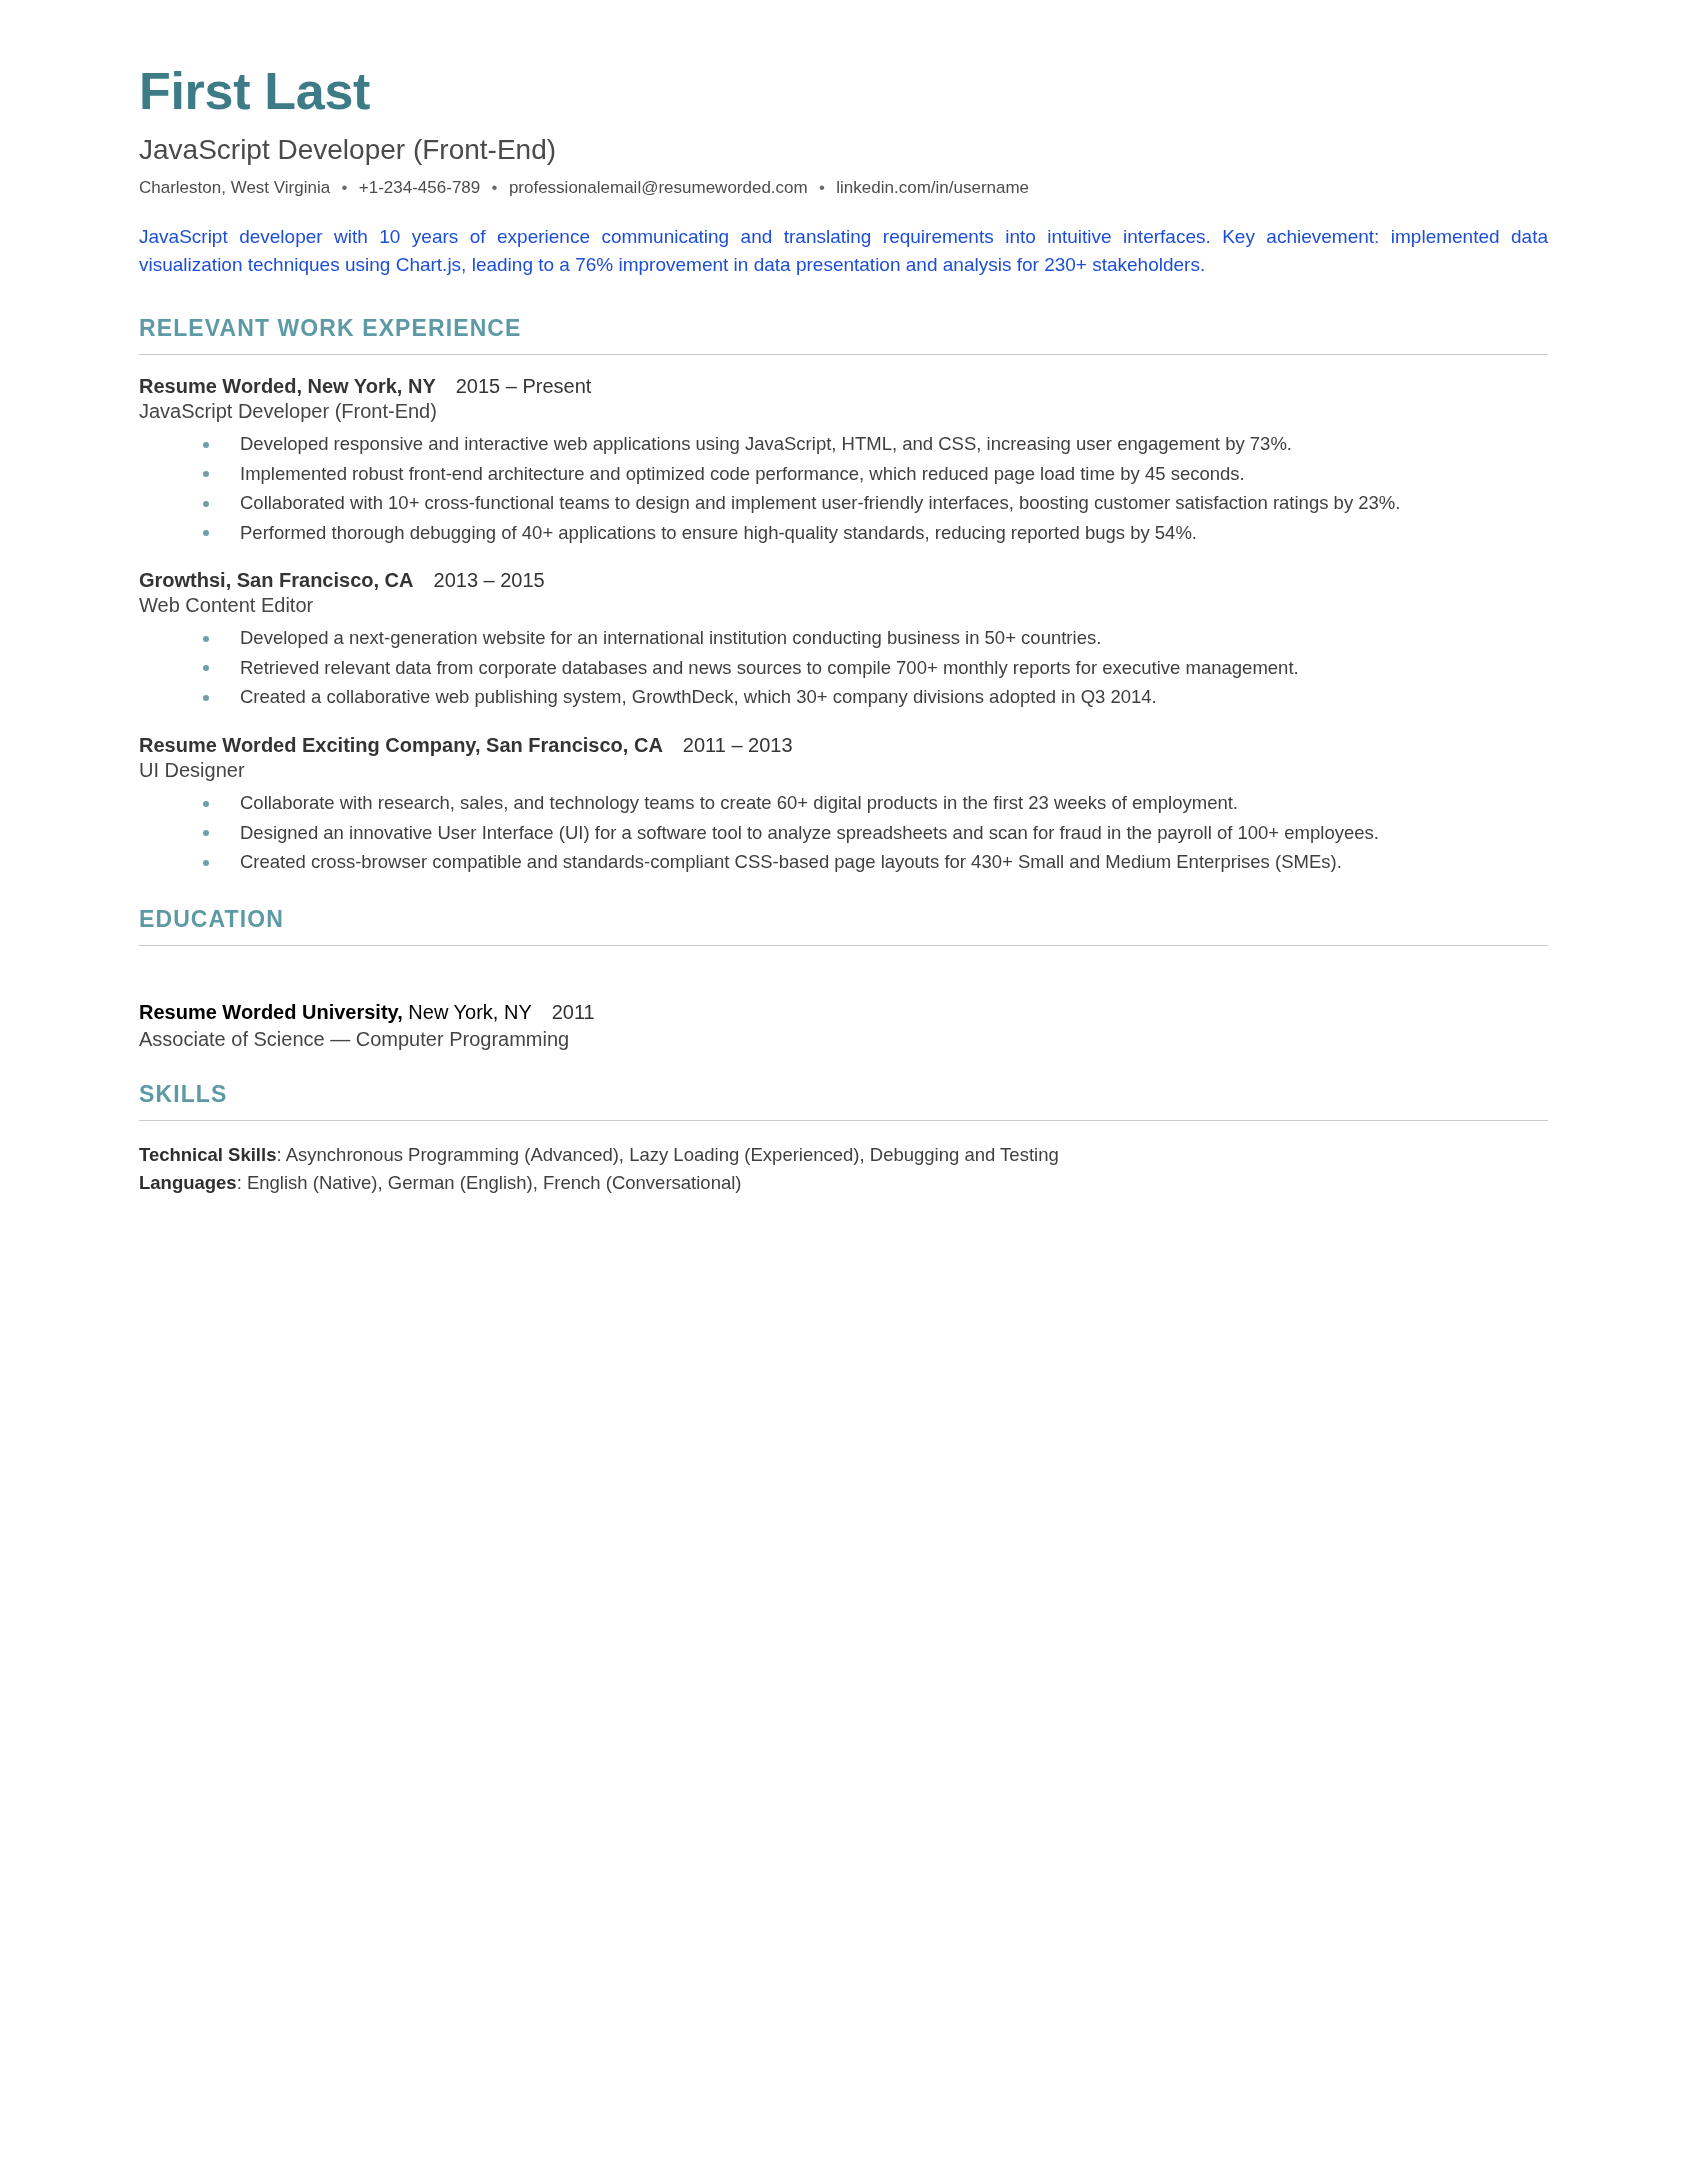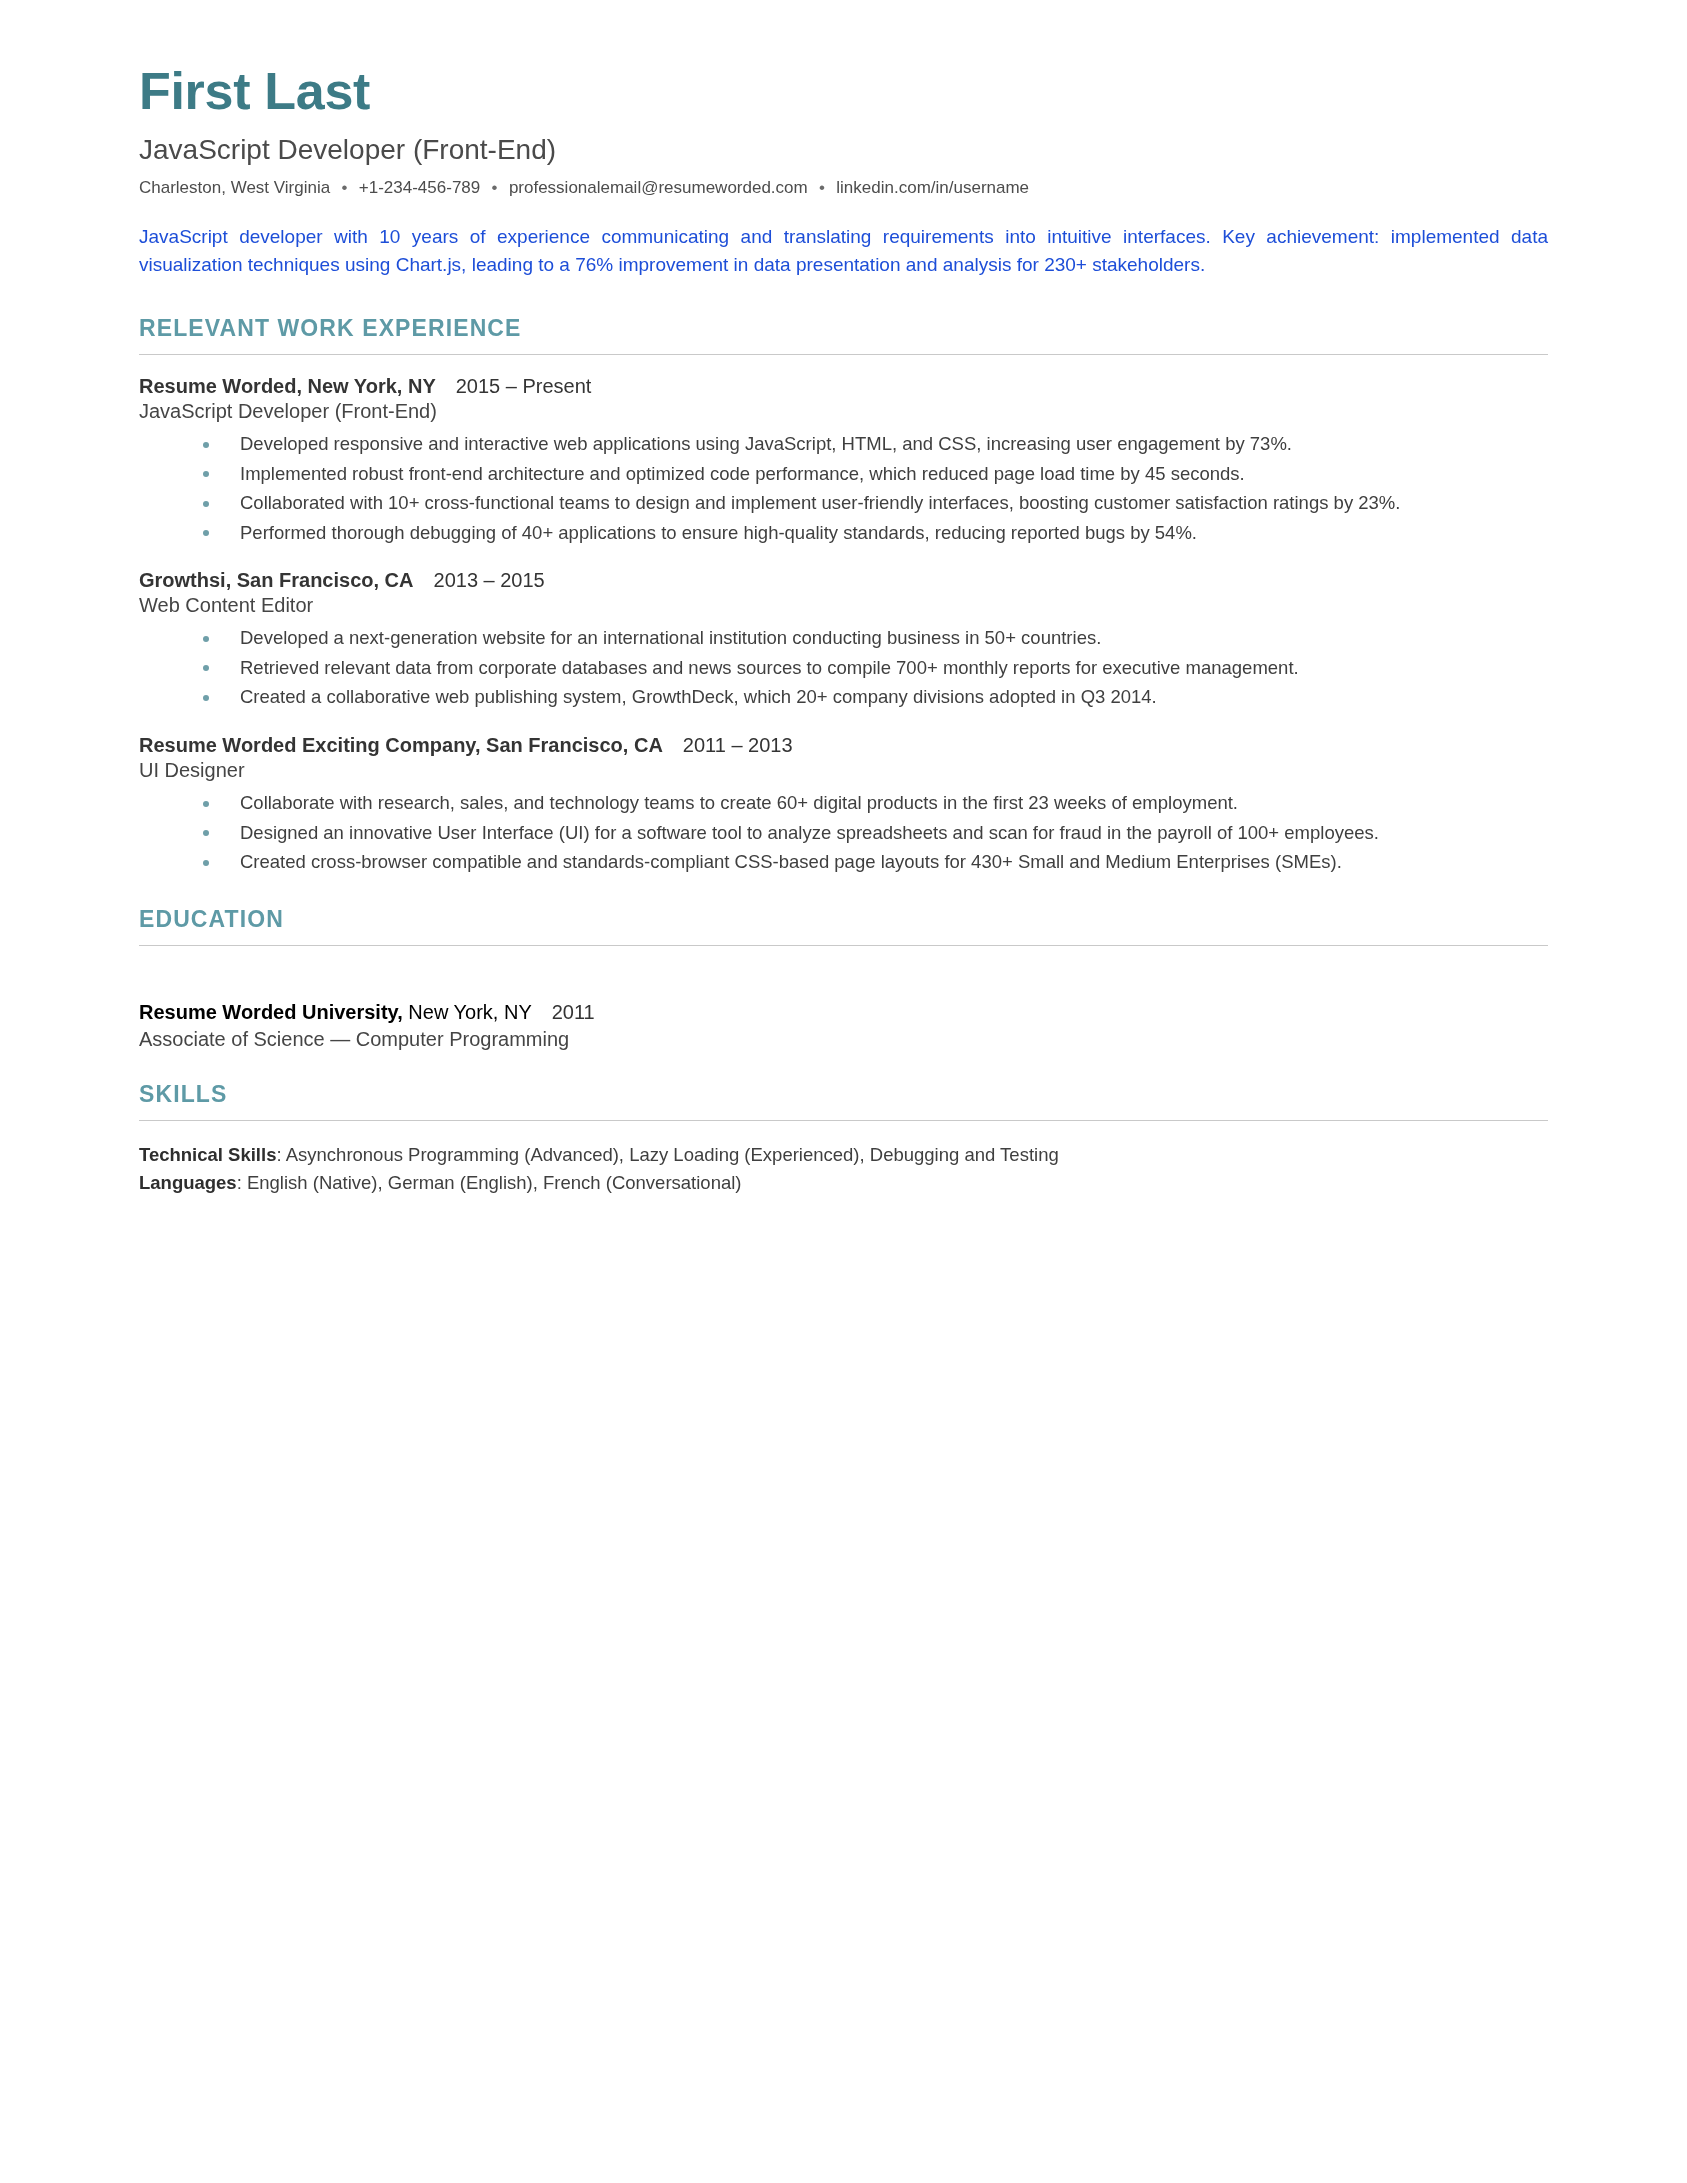--- a/index.html
+++ b/index.html
@@ -183,21 +183,21 @@
 
     <div class="entry">
       <div class="entry-head">
         <div class="entry-org">Growthsi, San Francisco, CA</div>
         <div class="entry-dates">2013 – 2015</div>
       </div>
       <div class="entry-role">Web Content Editor</div>
       <ul class="bullets">
         <li>Developed a next-generation website for an international institution conducting business in 50+ countries.</li>
         <li>Retrieved relevant data from corporate databases and news sources to compile 700+ monthly reports for executive management.</li>
-        <li>Created a collaborative web publishing system, GrowthDeck, which 20+ company divisions adopted in Q3 2014.</li>
+        <li>Created a collaborative web publishing system, GrowthDeck, which 30+ company divisions adopted in Q3 2014.</li>
       </ul>
     </div>
 
     <div class="entry">
       <div class="entry-head">
         <div class="entry-org">Resume Worded Exciting Company, San Francisco, CA</div>
         <div class="entry-dates">2011 – 2013</div>
       </div>
       <div class="entry-role">UI Designer</div>
       <ul class="bullets">

